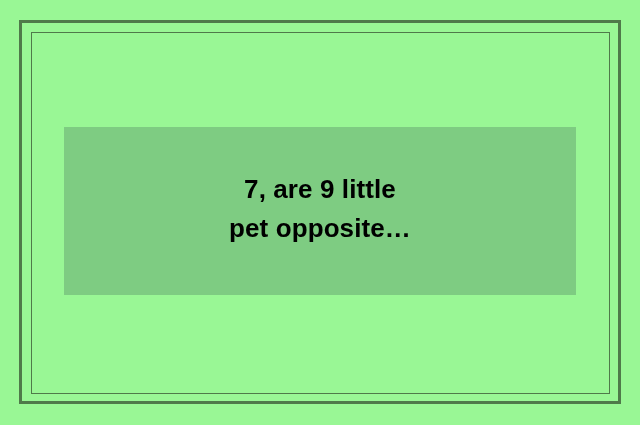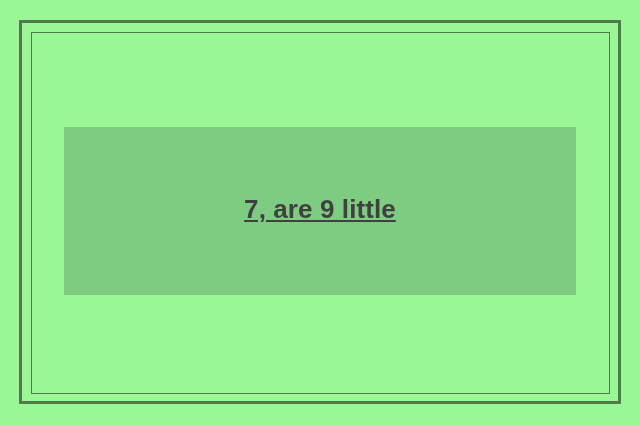--- a/index.html
+++ b/index.html
@@ -58,41 +58,41 @@
 
     display: flex;
     flex-direction: column;
     align-items: center;
     justify-content: center;
   }
 
   .panel-text {
     width: 100%;
     text-align: center;
-    color: #404040;
+    color: #000000;
     font-family: "Liberation Sans", sans-serif;
     font-weight: bold;
     font-size: 26px;
     line-height: 39px;
     letter-spacing: 0.1px;
     white-space: pre;
-    text-decoration: underline;
     -webkit-font-smoothing: antialiased;
   }
 
   .panel-text.line-1 {
     margin-top: -4px;
   }
 </style>
 </head>
 <body>
 
 <div class="canvas">
 
   <div class="frame-outer"></div>
 
   <div class="frame-inner"></div>
 
   <div class="content-panel">
     <div class="panel-text line-1">7, are 9 little</div>
+    <div class="panel-text line-2">pet opposite…</div>
   </div>
 
 </div>
 
 </body></html>

